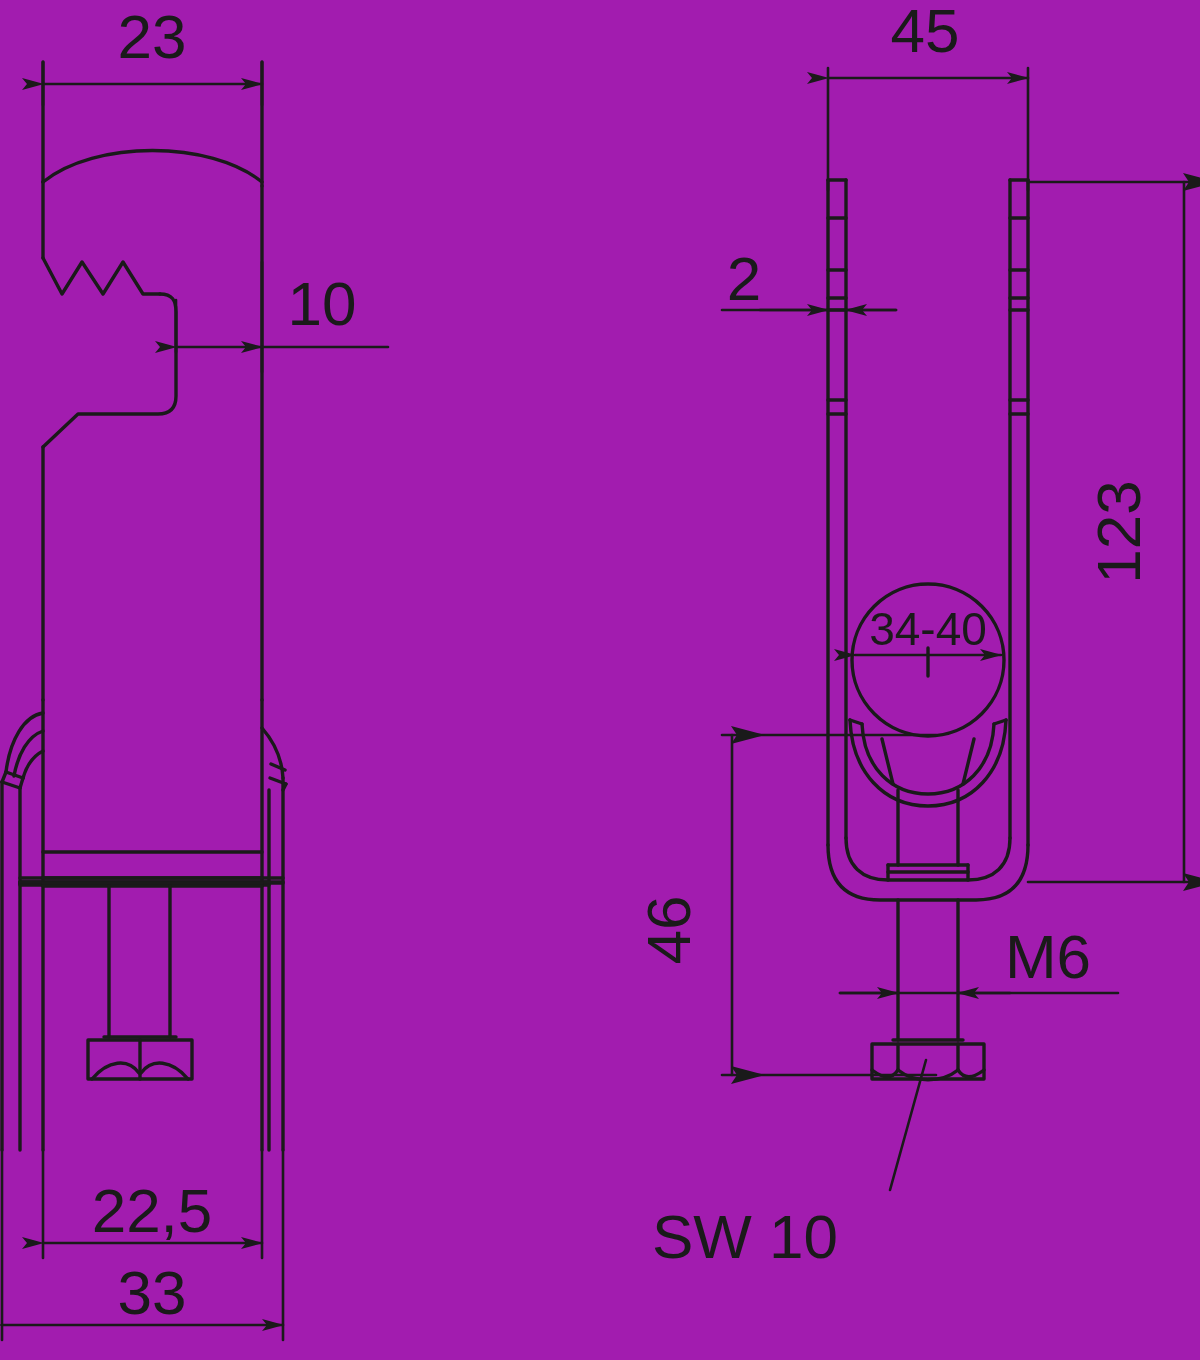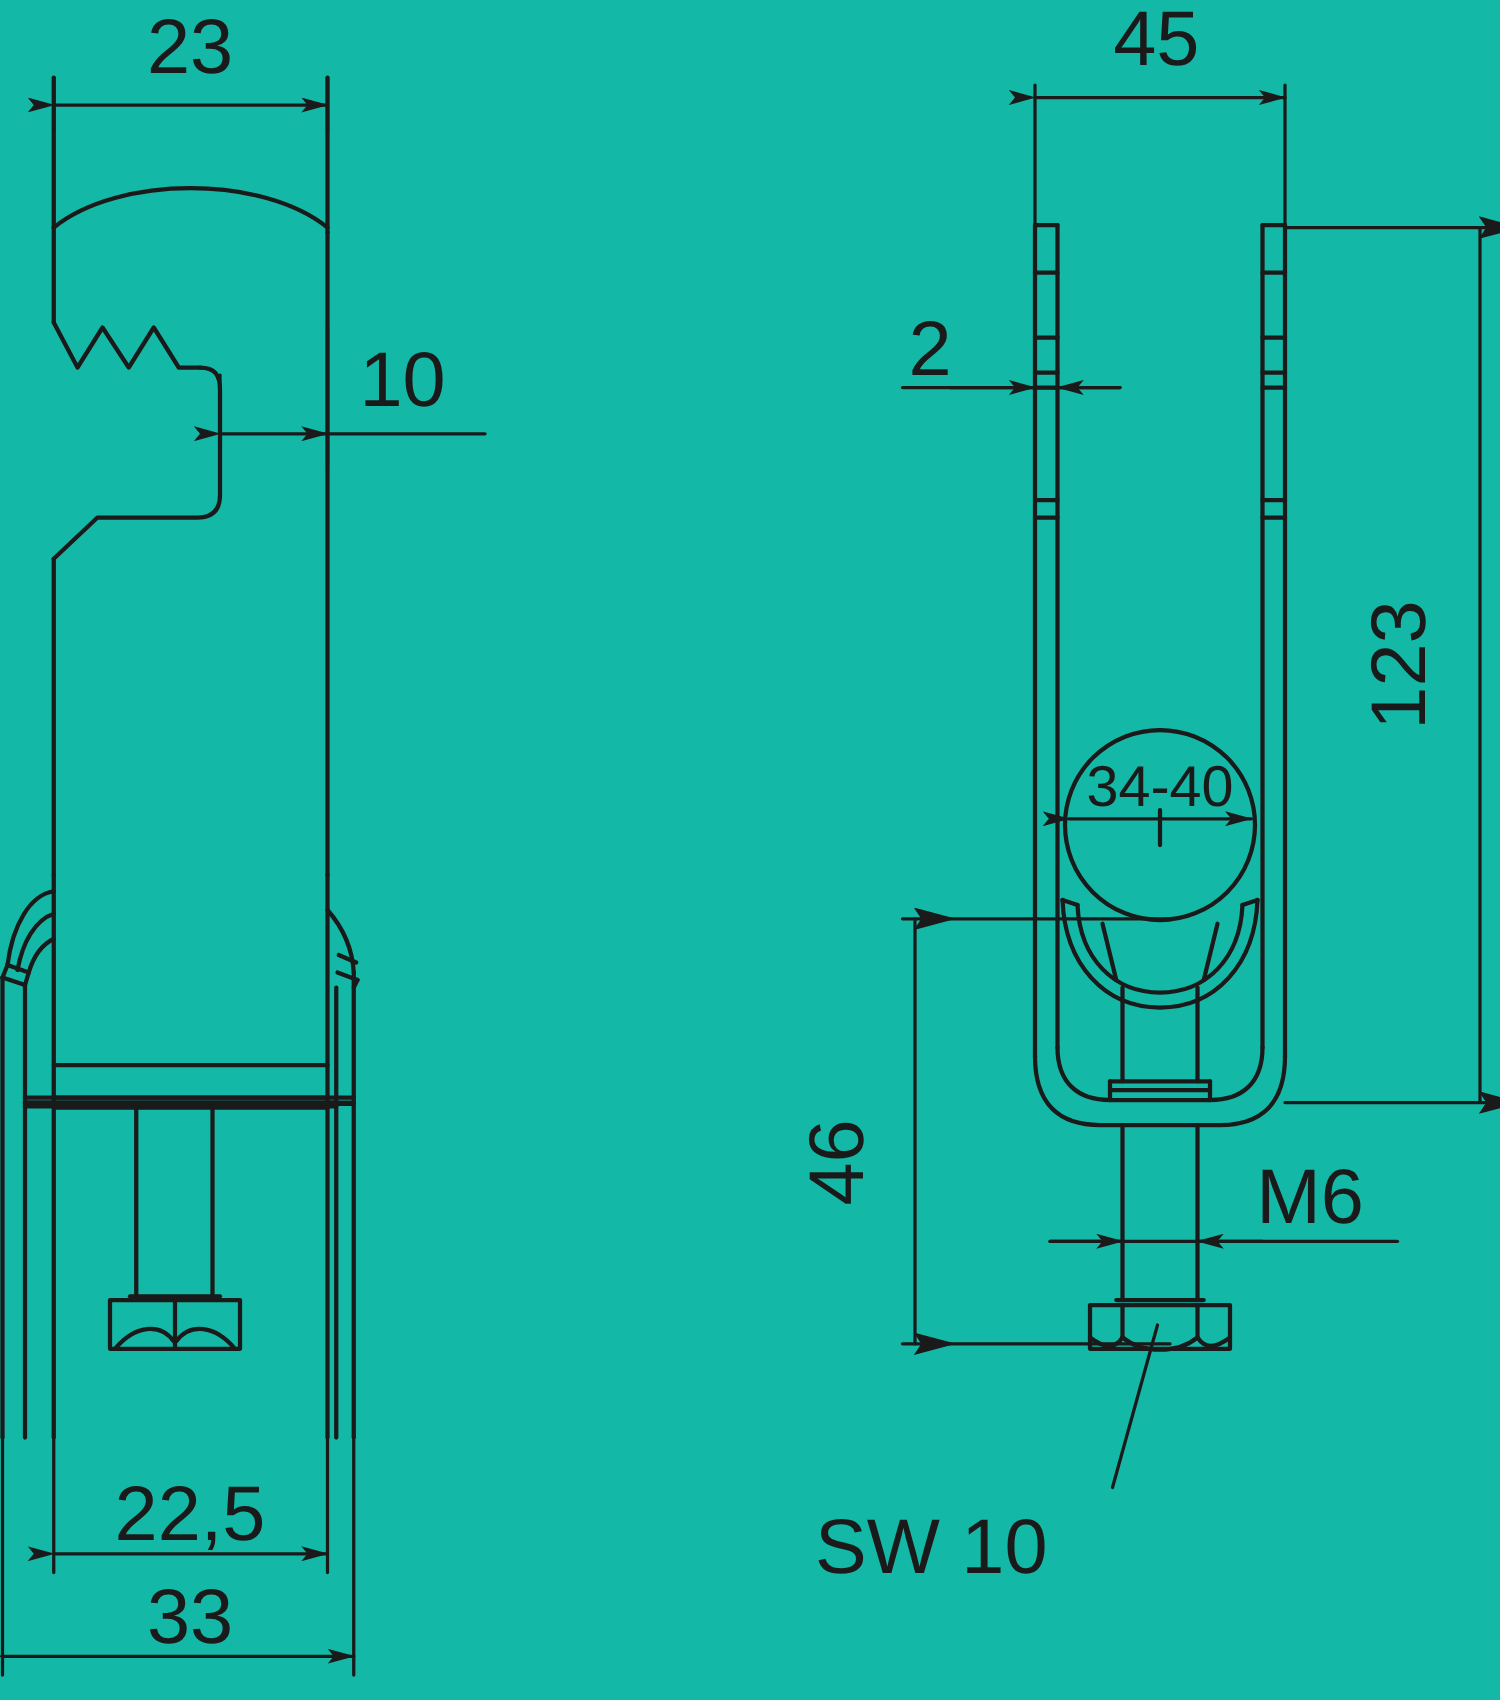--- a/index.html
+++ b/index.html
@@ -1,18 +1,18 @@
 <!DOCTYPE html>
 <html><head>
 <meta charset="utf-8">
 <style>
   html,body{margin:0;padding:0;background:#ffffff;}
   body{width:1200px;height:1360px;overflow:hidden;
        font-family:"Liberation Sans","DejaVu Sans",sans-serif;}
-  #stage{position:relative;width:1200px;height:1360px;background:#14b8a6;}
+  #stage{position:relative;width:1200px;height:1360px;background:#a21caf;}
   svg{display:block;}
   .dimtxt{font-family:"Liberation Sans","DejaVu Sans",sans-serif;
           font-size:62px;fill:#1a1a1a;}
   .dimtxt-sm{font-family:"Liberation Sans","DejaVu Sans",sans-serif;
           font-size:46px;fill:#1a1a1a;}
 </style>
 </head>
 <body>
 
 <div id="stage">

